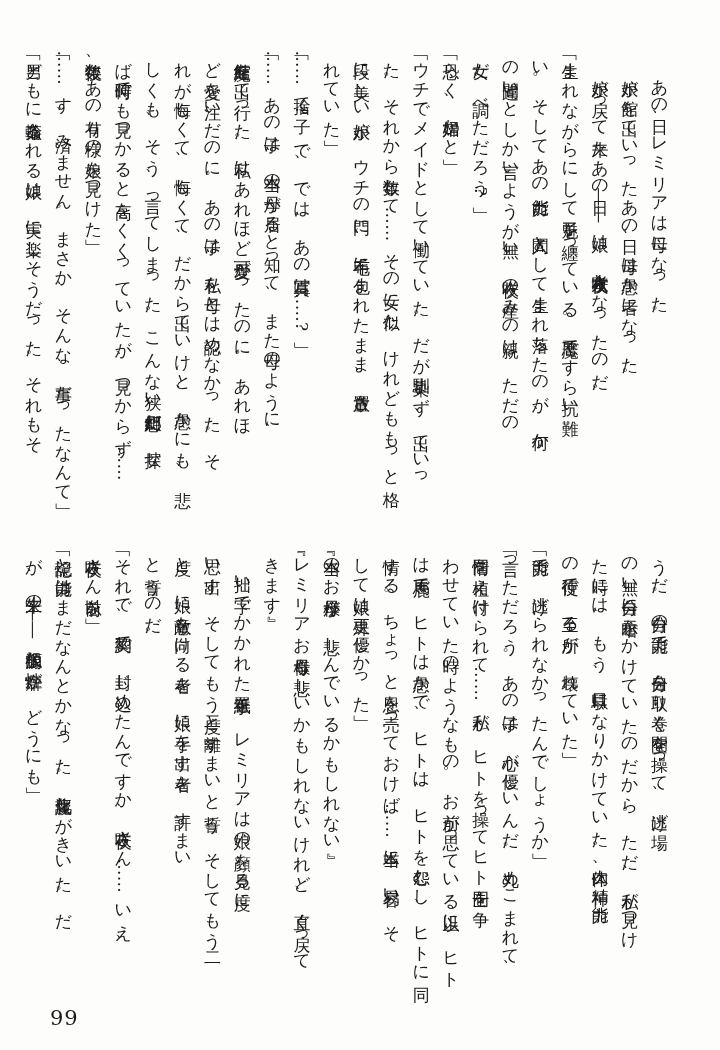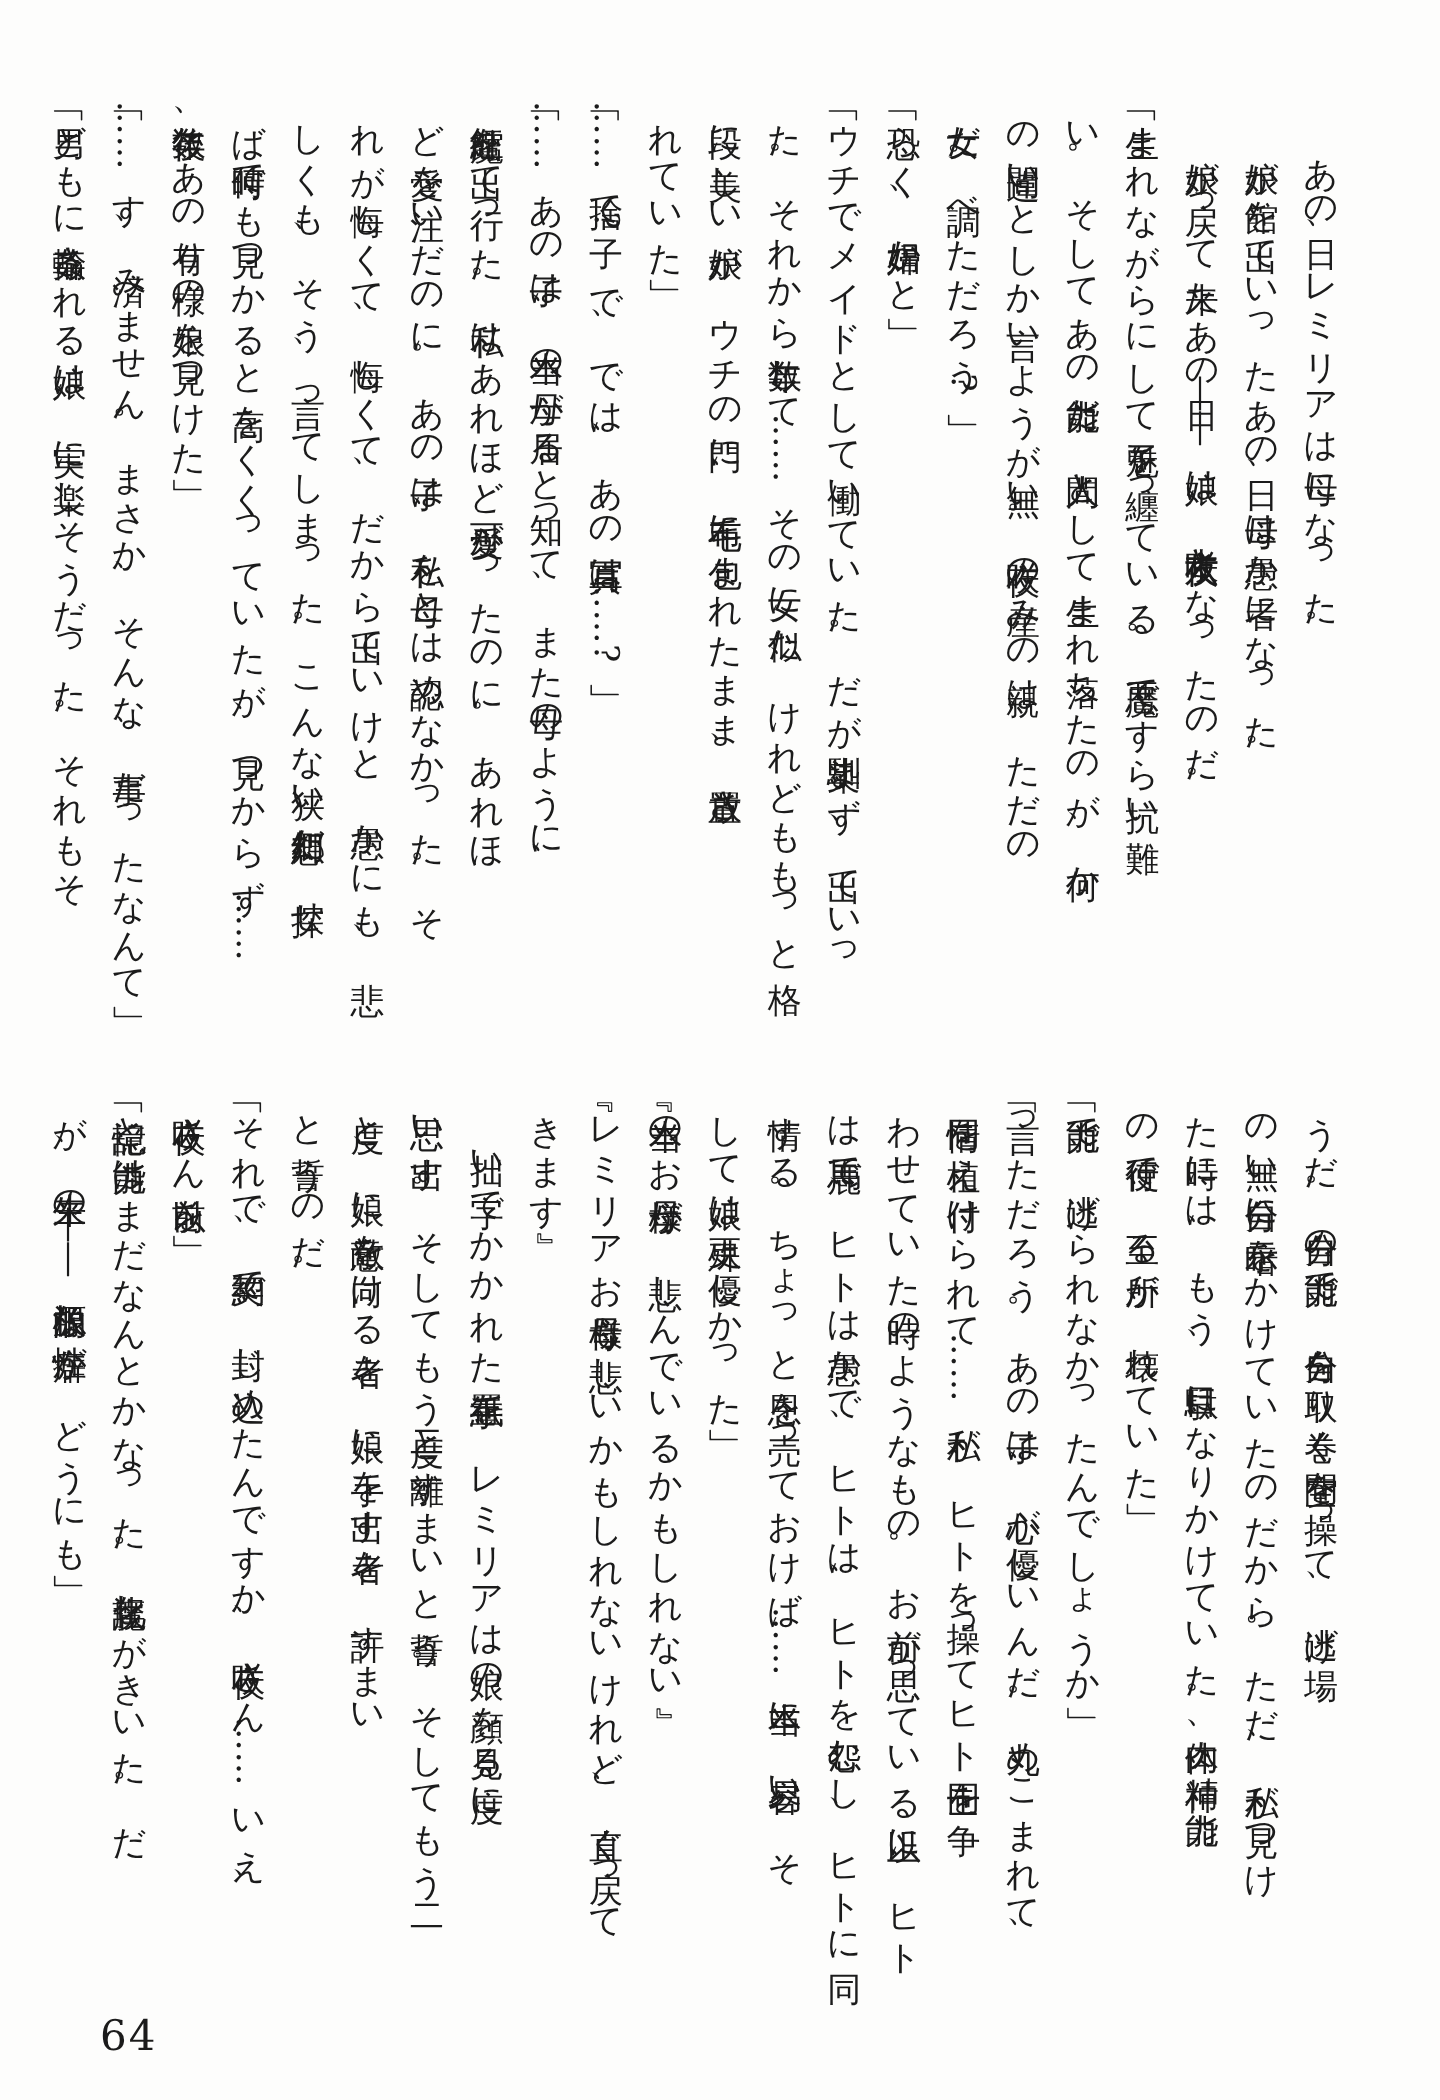--- a/index.html
+++ b/index.html
@@ -92,14 +92,14 @@
       <p class="text-line">きます』</p>
       <p class="text-line">　拙い字でかかれた置手紙を、レミリアは娘の顔を見る度に、</p>
       <p class="text-line">思い出す。そしてもう二度と離すまいと誓う。そしてもう二</p>
       <p class="text-line">度と、娘に敵意を向ける者を、娘に手を出す者を、許すまい</p>
       <p class="text-line">と誓うのだ。</p>
       <p class="text-line">「それで、契約で、封じ込めたんですか、咲夜さん……いえ、</p>
       <p class="text-line">咲夜さん以前を」</p>
       <p class="text-line">「記憶と能力はまだなんとかなった。誤魔化しがきいた。だ</p>
       <p class="text-line">が、生来の――根源的な性癖が、どうにも」</p>
     </div>
-  <div class="page-number">64</div>
+  <div class="page-number">99</div>
 </div>
 
 </body></html>

